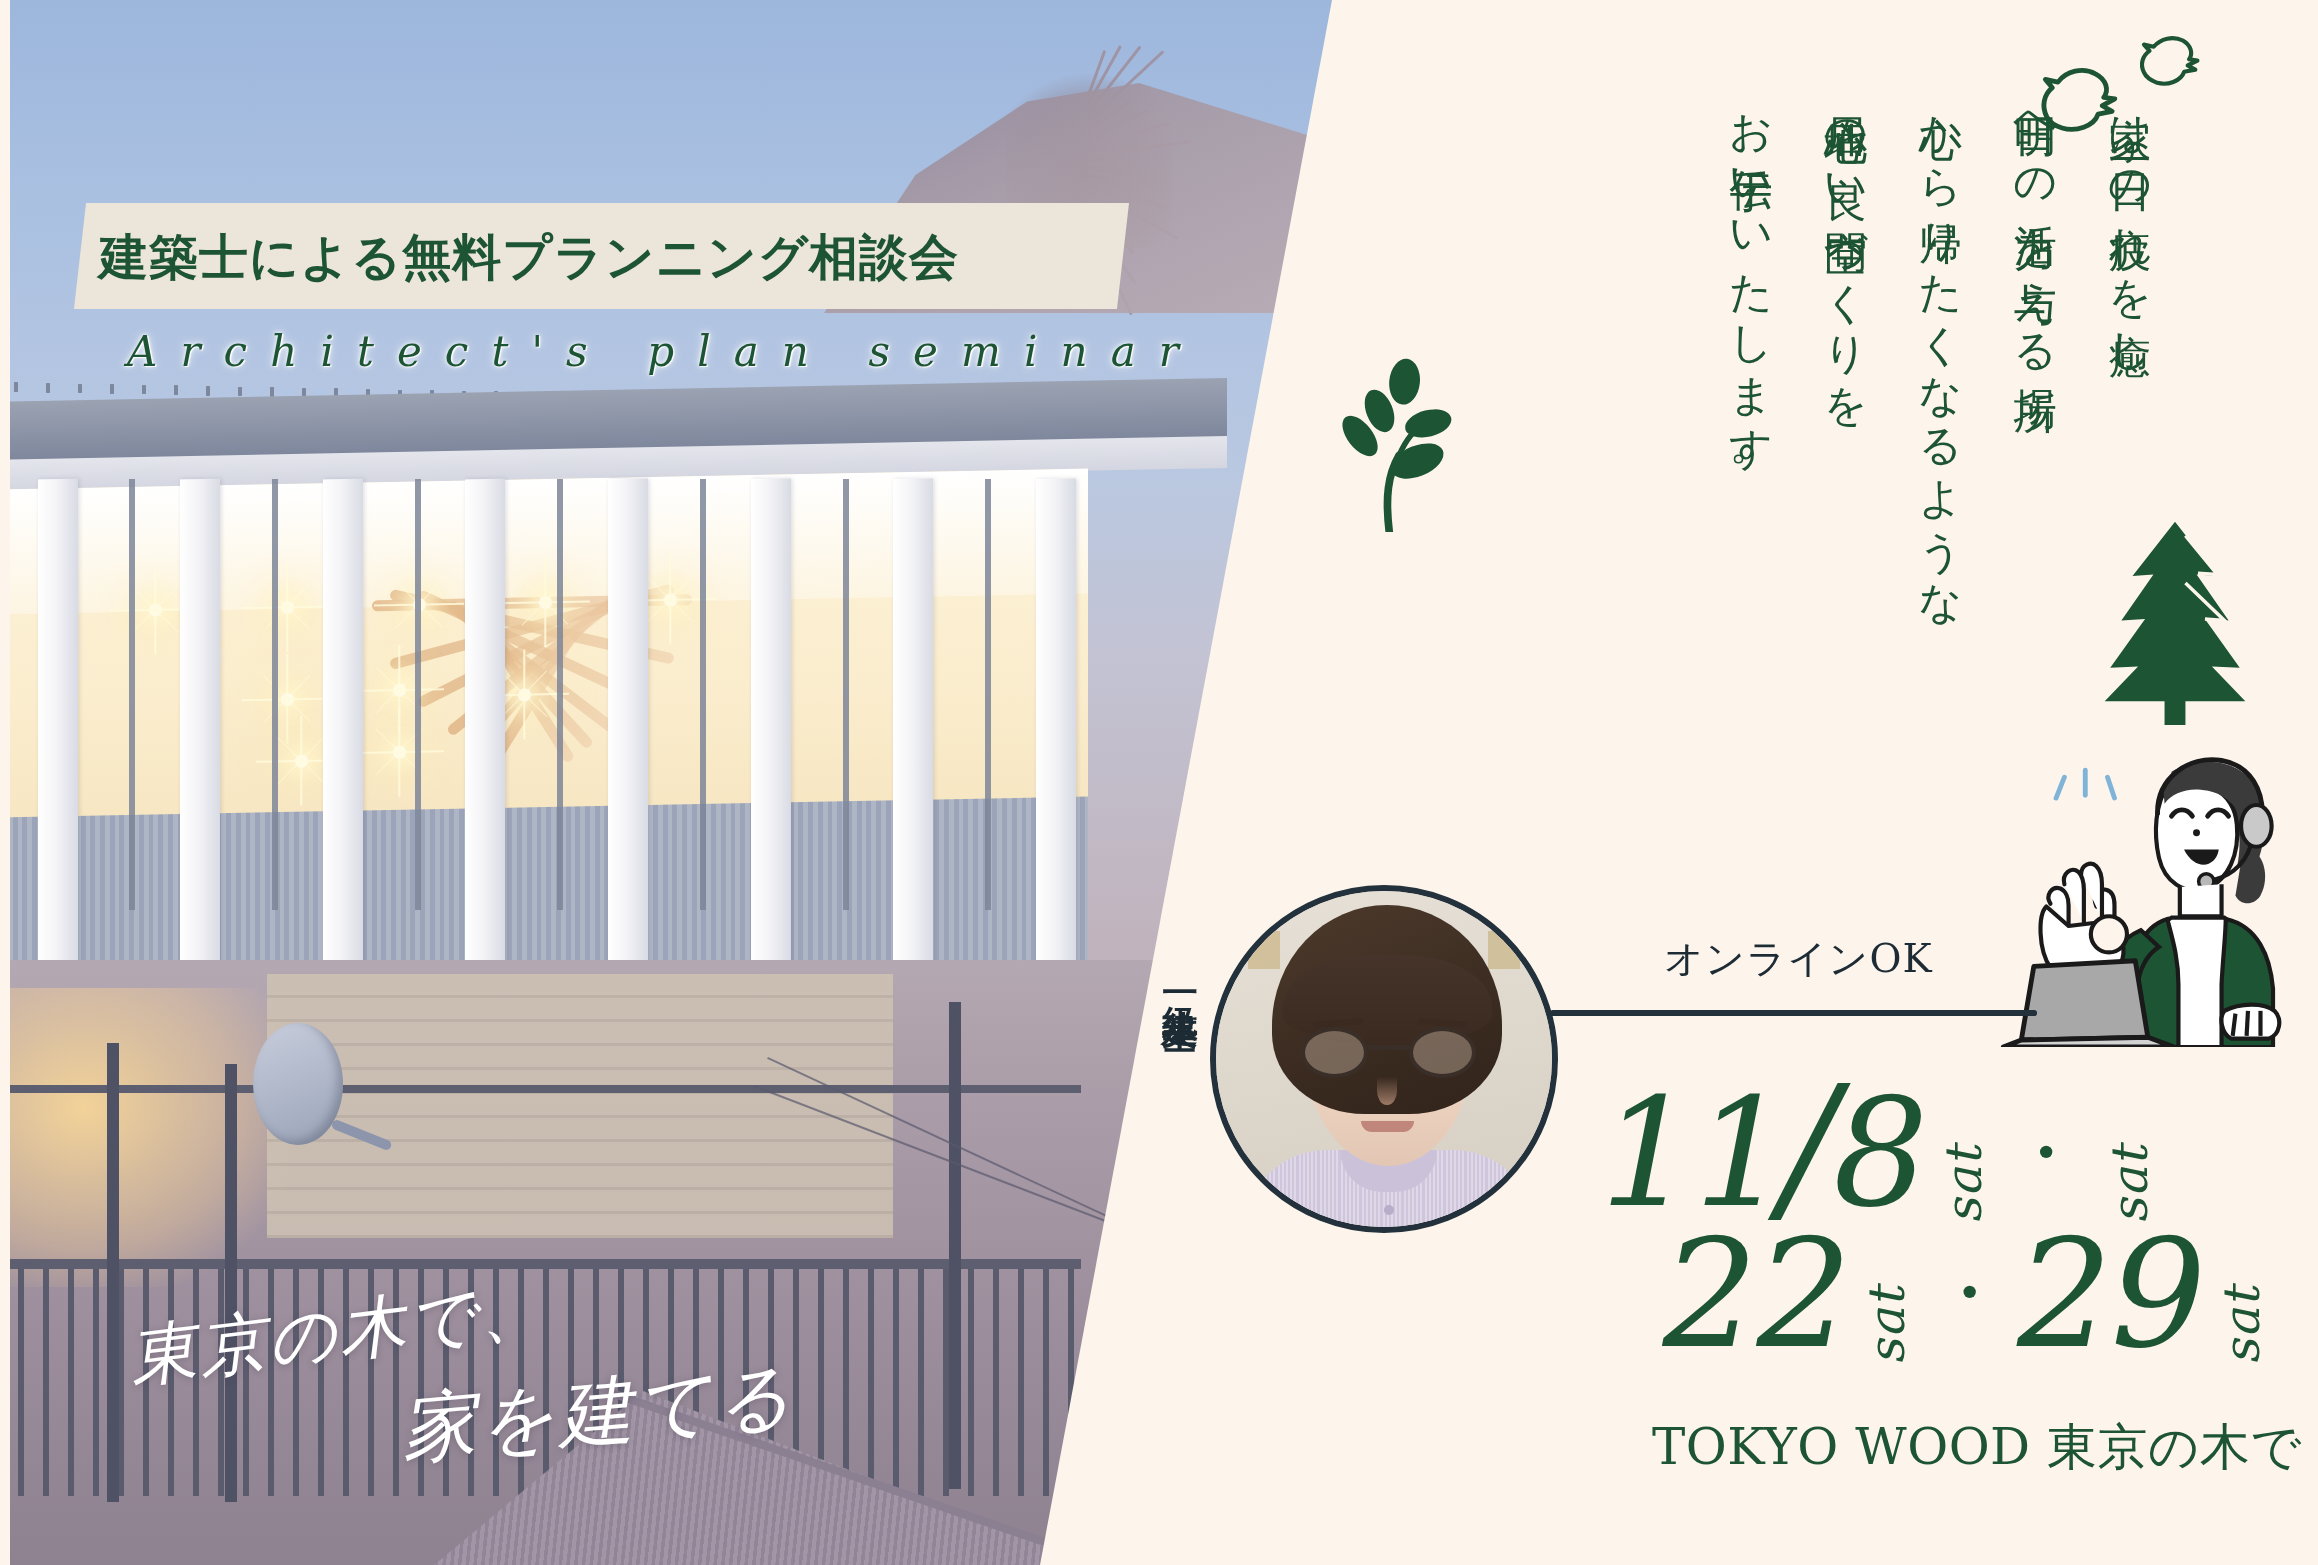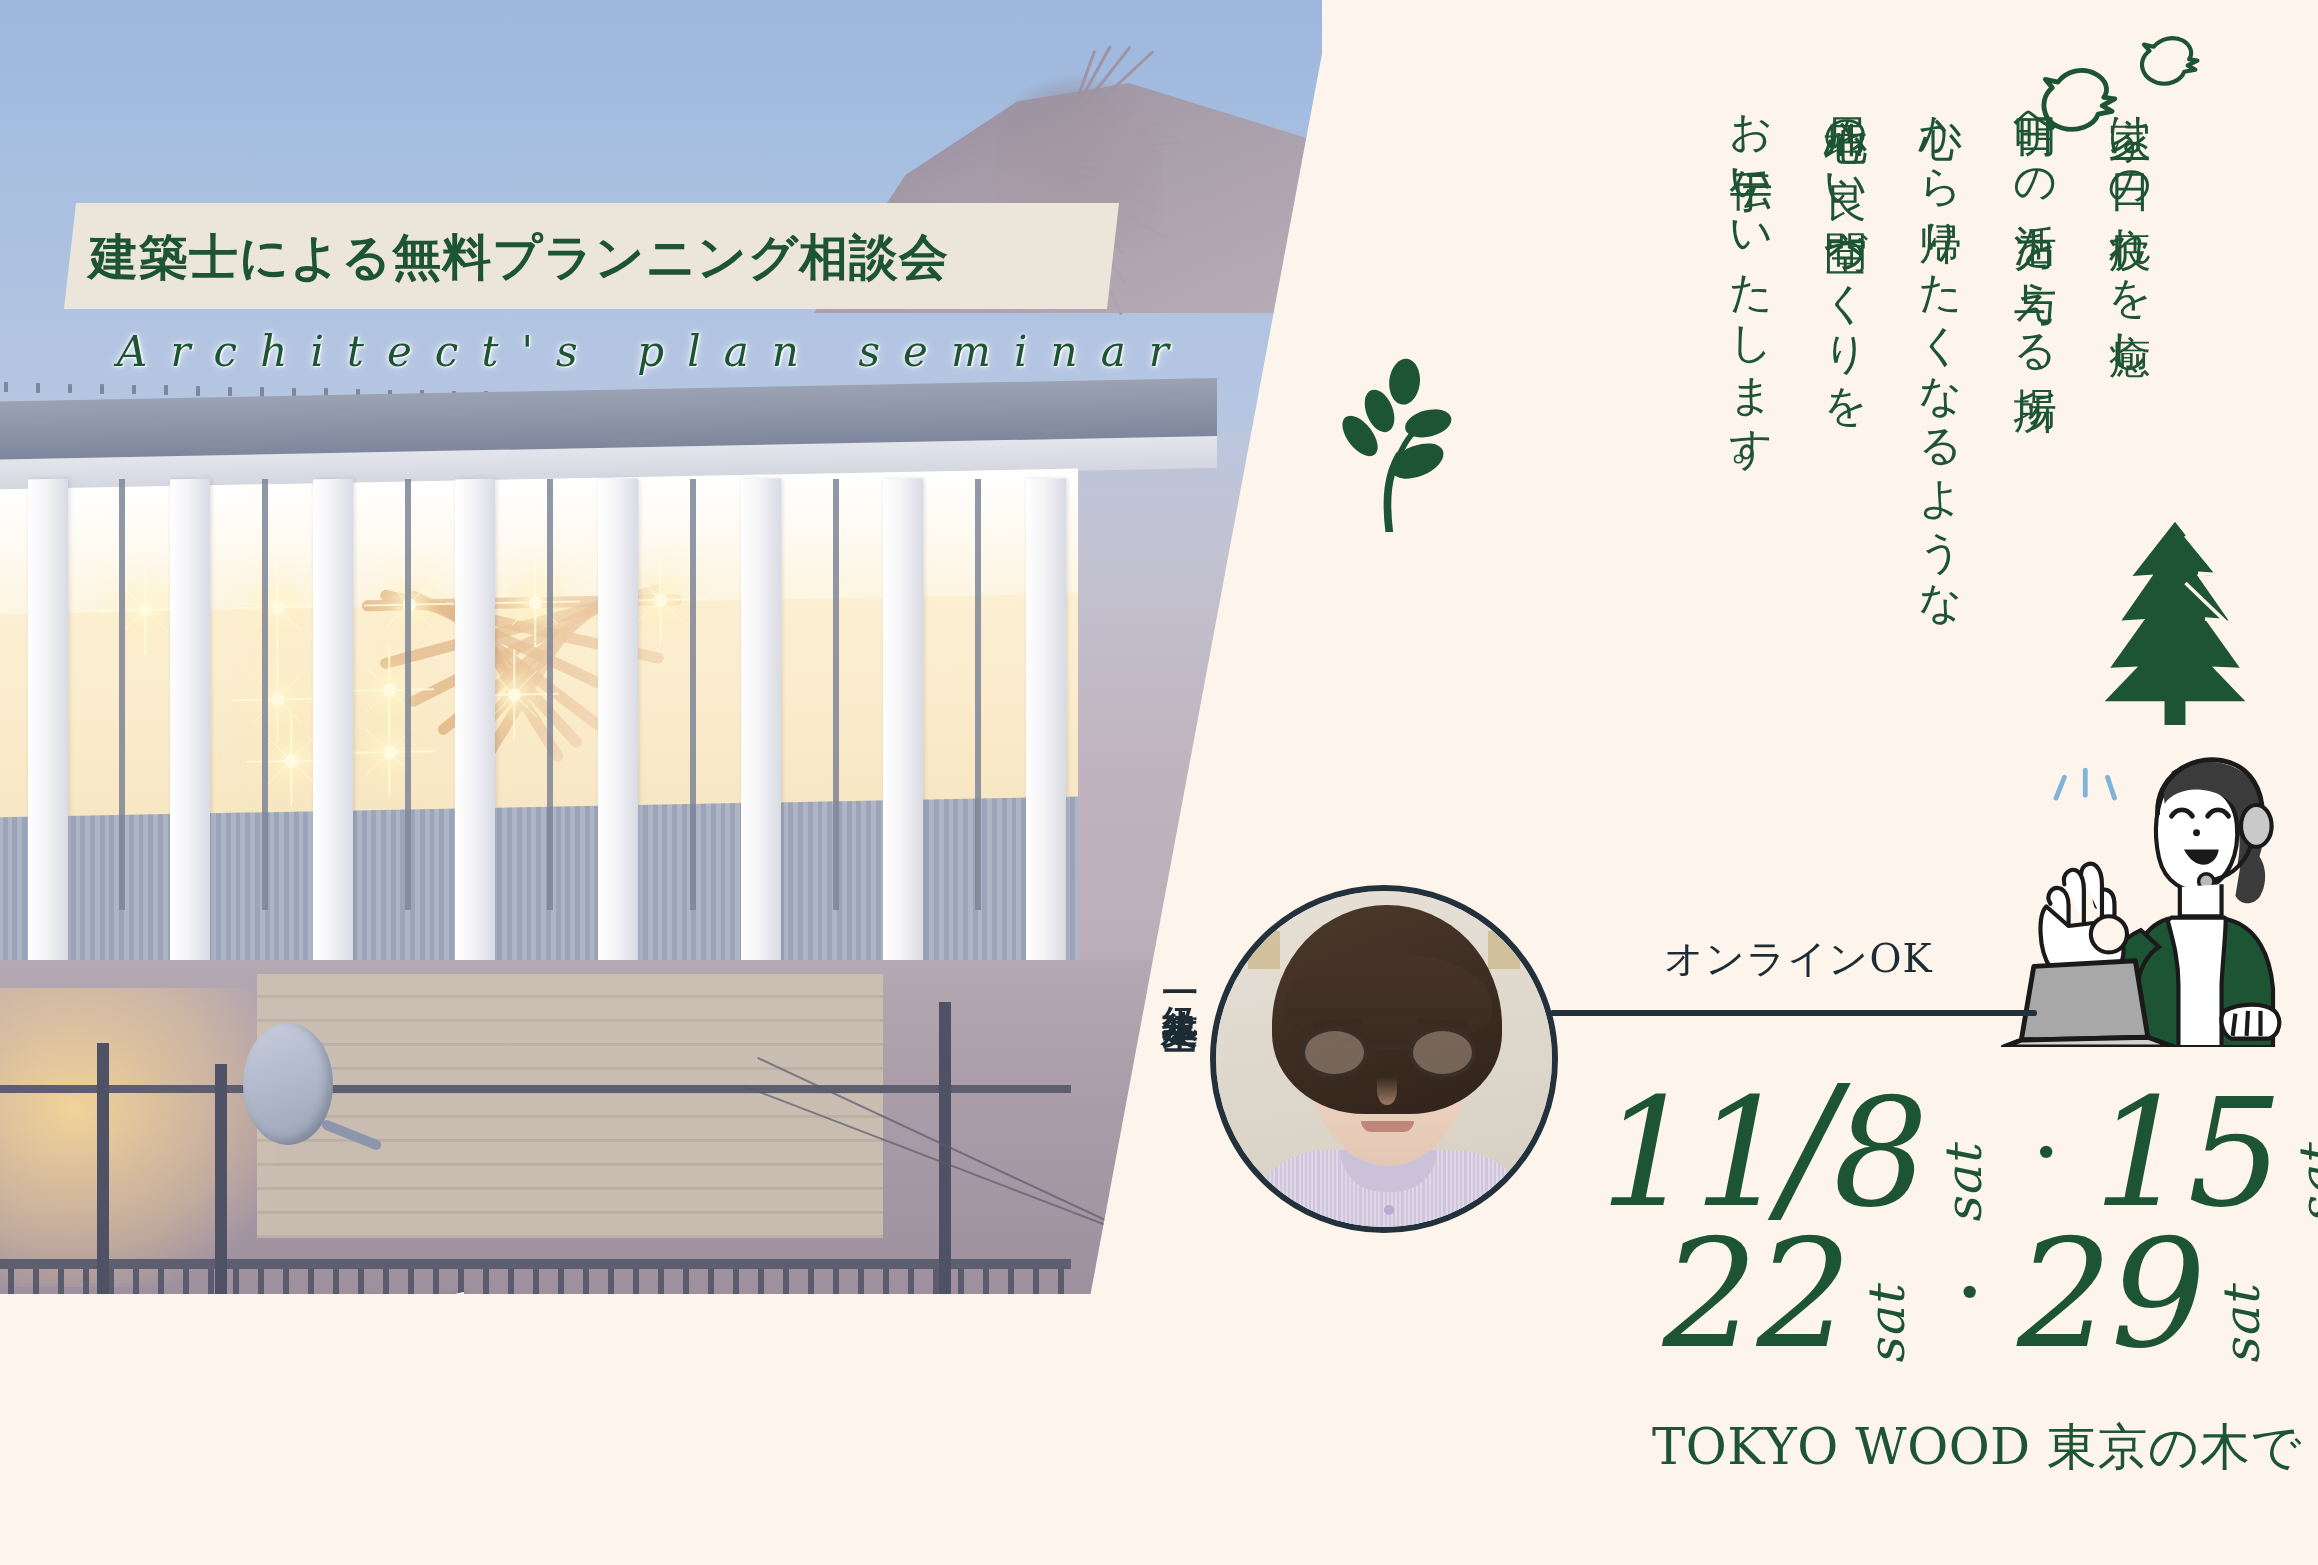--- a/index.html
+++ b/index.html
@@ -8,21 +8,21 @@
   .stage{
     position:relative;
     width:2319px;height:1565px;
     overflow:hidden;
     font-family:"Liberation Serif", serif;
     background:#fdf5ec;
   }
 
   
   .photo{
-    position:absolute;left:0;top:0;width:1322px;height:1294px;
+    position:absolute;left:10px;top:0;width:1322px;height:1565px;
     overflow:hidden;
     background:linear-gradient(#9fb8dd 0%, #aec3e3 18%, #b9c8e1 30%, #c3c3d3 42%, #c0b3bd 60%, #b2a5ae 100%);
   }
   
   .sky{position:absolute;left:0;top:0;width:100%;height:431px;
     background:linear-gradient(180deg,#9db6dc 0%,#a9c0e1 45%,#b7c7e2 100%);}
   
   .far-roof{position:absolute;left:814px;top:83px;width:508px;height:230px;
     background:linear-gradient(155deg,#8e8295 0%,#a79aa5 40%,#b9aab2 100%);
     clip-path:polygon(0% 100%, 18% 40%, 40% 8%, 62% 0%, 100% 26%, 100% 100%);
@@ -524,21 +524,20 @@
 
   <div class="vlabel">一級建築士</div>
 
   <div class="dates">
     <div class="drow r1">
       <span class="dnum">11</span>
       <span class="dslash">/</span>
       <span class="dnum">8</span>
       <span class="dsat">sat</span>
       <span class="ddot">・</span>
-      <span class="dnum">15</span>
       <span class="dsat">sat</span>
     </div>
     <div class="drow r2">
       <span class="dnum">22</span>
       <span class="dsat">sat</span>
       <span class="ddot">・</span>
       <span class="dnum">29</span>
       <span class="dsat">sat</span>
     </div>
   </div>

